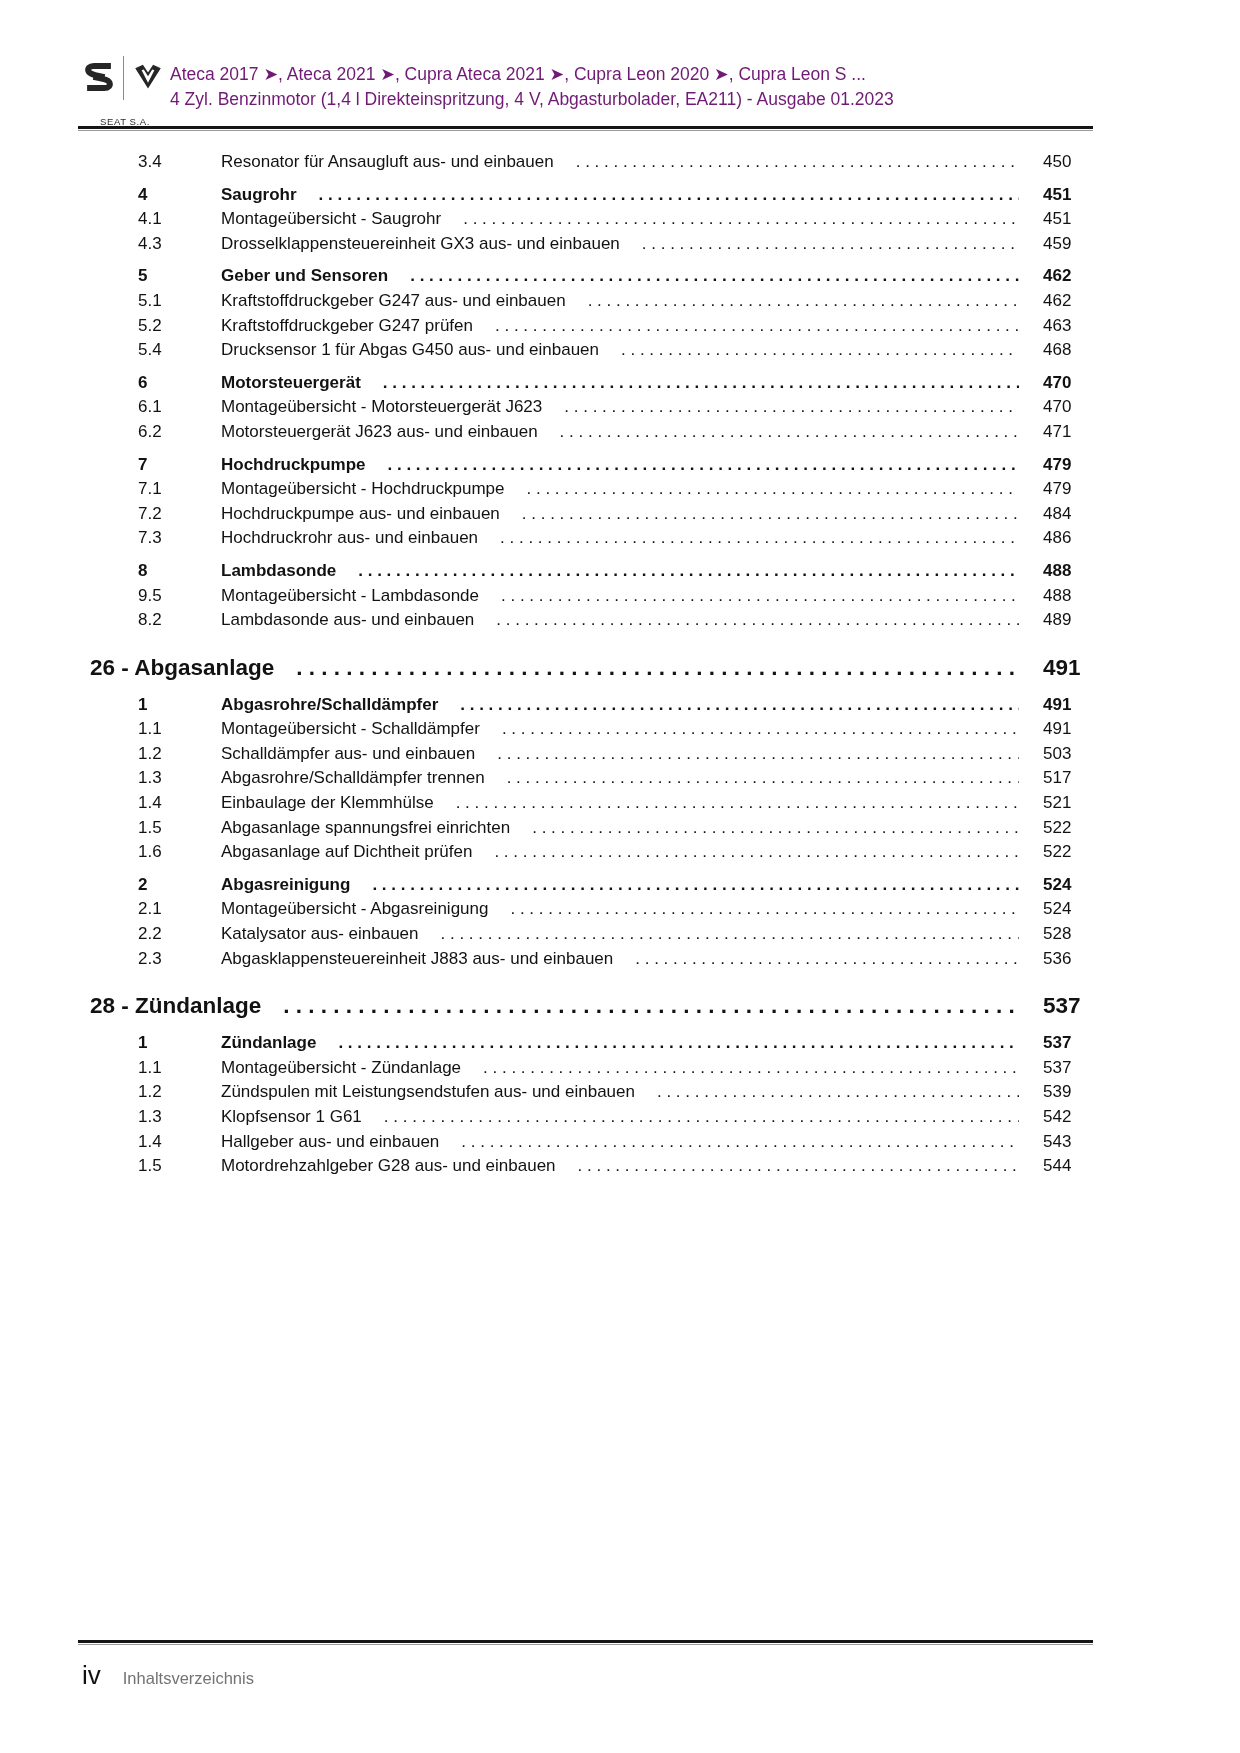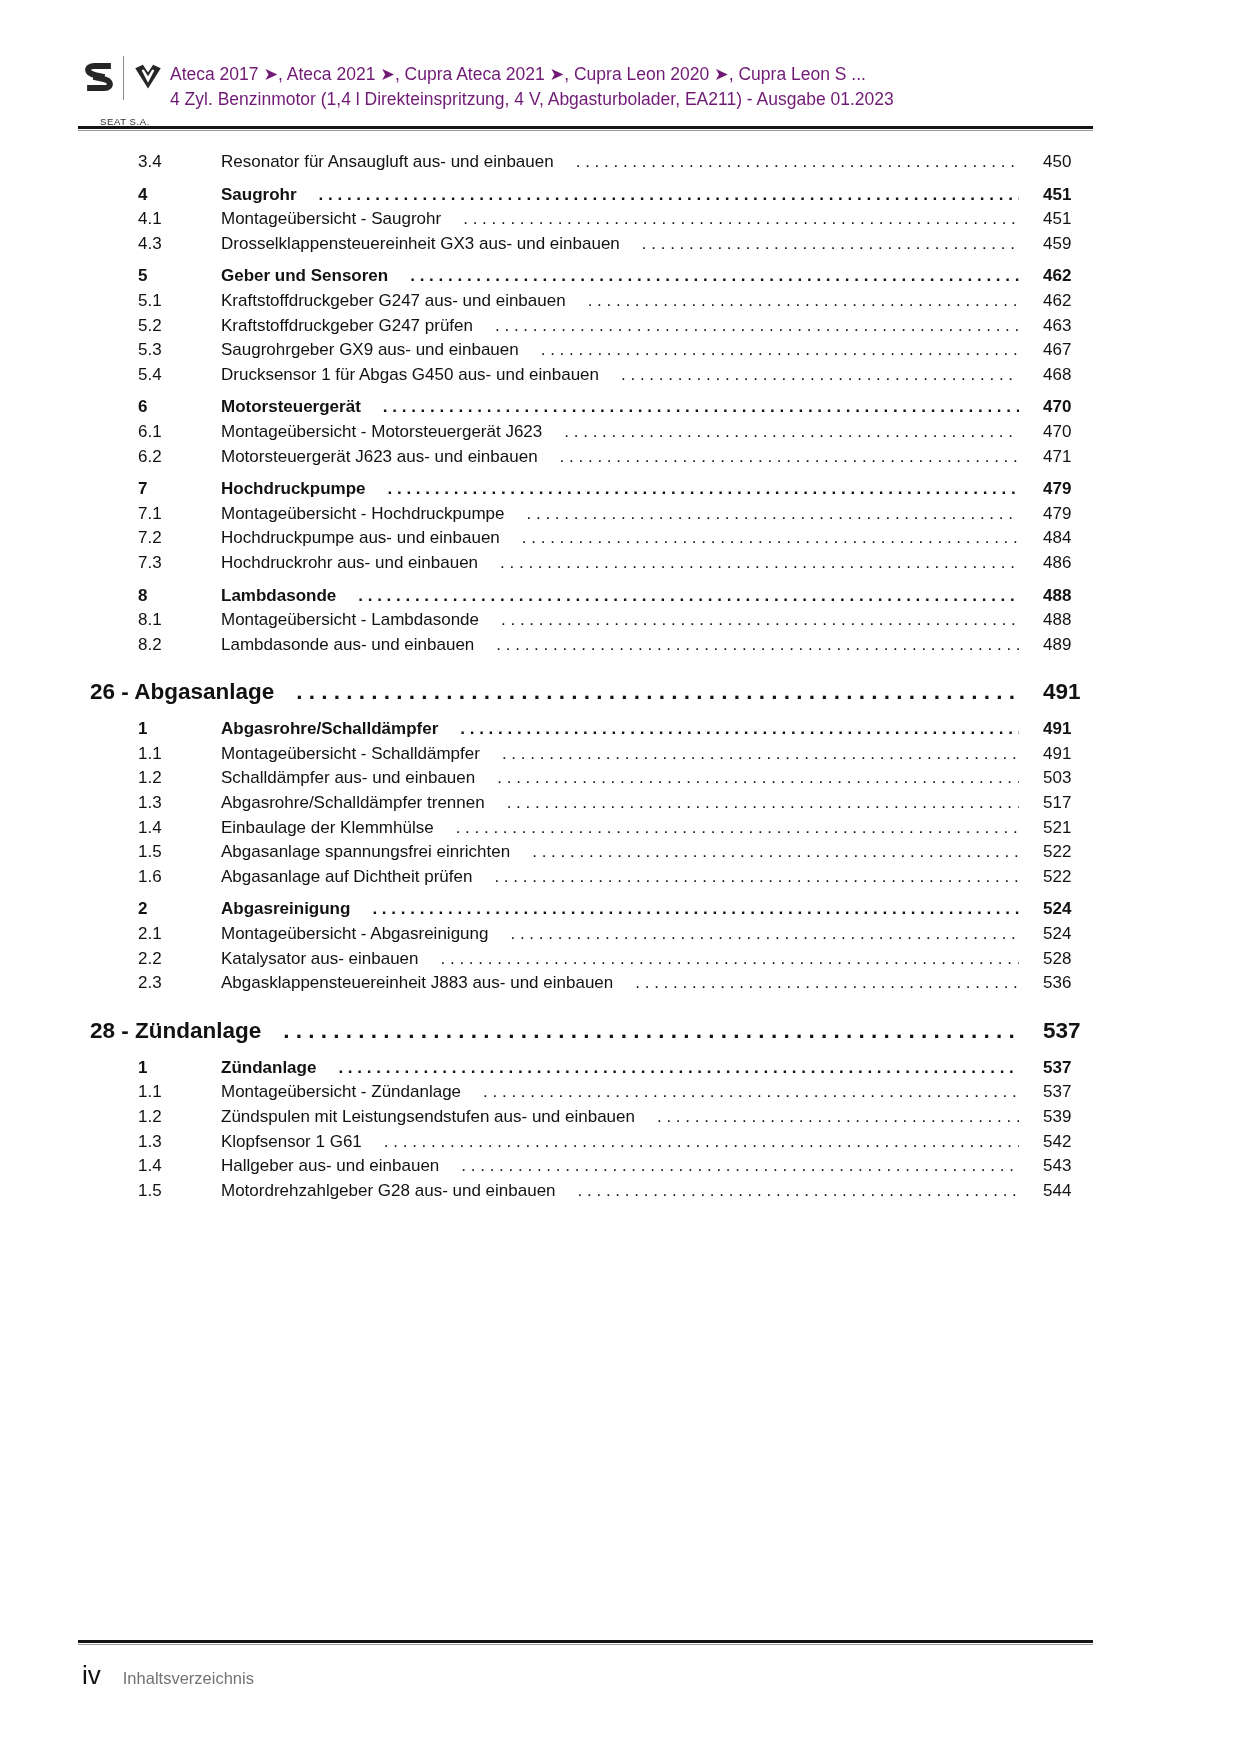--- a/index.html
+++ b/index.html
@@ -104,26 +104,20 @@
         <span class="dots"></span>
         <span class="page-num">462</span>
       </div>
       <div class="row item">
         <span class="num">5.2</span>
         <span class="title">Kraftstoffdruckgeber G247 prüfen</span>
         <span class="dots"></span>
         <span class="page-num">463</span>
       </div>
       <div class="row item">
-        <span class="num">5.3</span>
-        <span class="title">Saugrohrgeber GX9 aus- und einbauen</span>
-        <span class="dots"></span>
-        <span class="page-num">467</span>
-      </div>
-      <div class="row item">
         <span class="num">5.4</span>
         <span class="title">Drucksensor 1 für Abgas G450 aus- und einbauen</span>
         <span class="dots"></span>
         <span class="page-num">468</span>
       </div>
       <div class="row section">
         <span class="num">6</span>
         <span class="title">Motorsteuergerät</span>
         <span class="dots"></span>
         <span class="page-num">470</span>
@@ -164,21 +158,21 @@
         <span class="dots"></span>
         <span class="page-num">486</span>
       </div>
       <div class="row section">
         <span class="num">8</span>
         <span class="title">Lambdasonde</span>
         <span class="dots"></span>
         <span class="page-num">488</span>
       </div>
       <div class="row item">
-        <span class="num">8.1</span>
+        <span class="num">9.5</span>
         <span class="title">Montageübersicht - Lambdasonde</span>
         <span class="dots"></span>
         <span class="page-num">488</span>
       </div>
       <div class="row item">
         <span class="num">8.2</span>
         <span class="title">Lambdasonde aus- und einbauen</span>
         <span class="dots"></span>
         <span class="page-num">489</span>
       </div>

